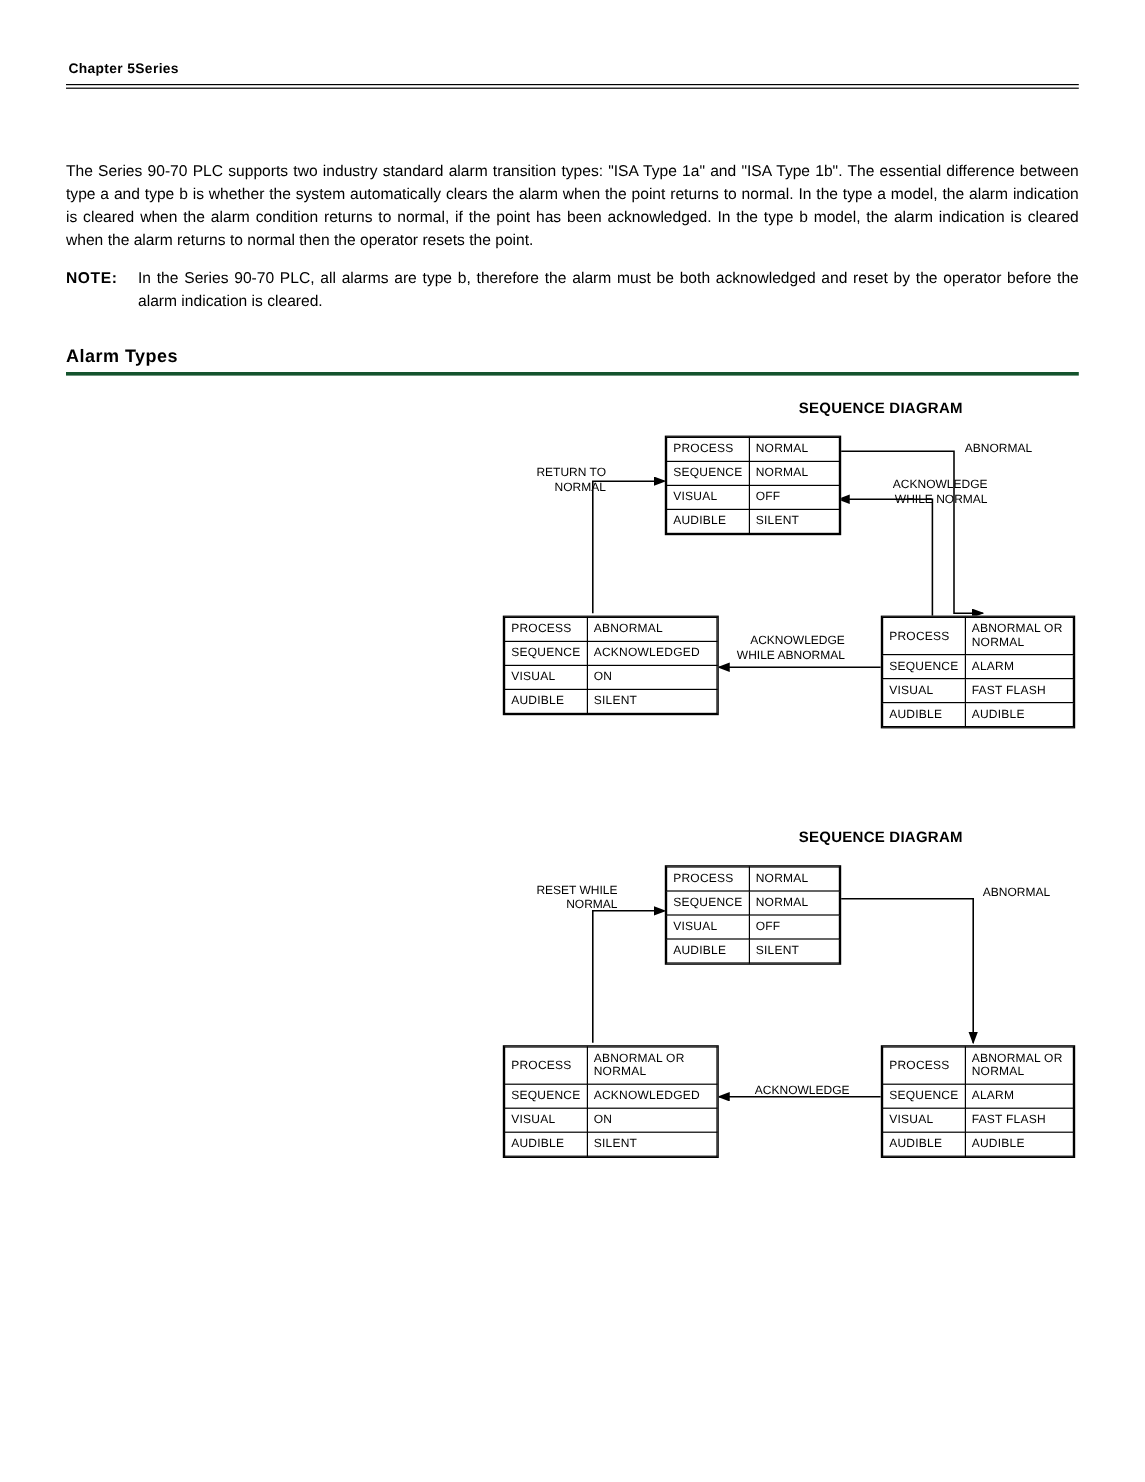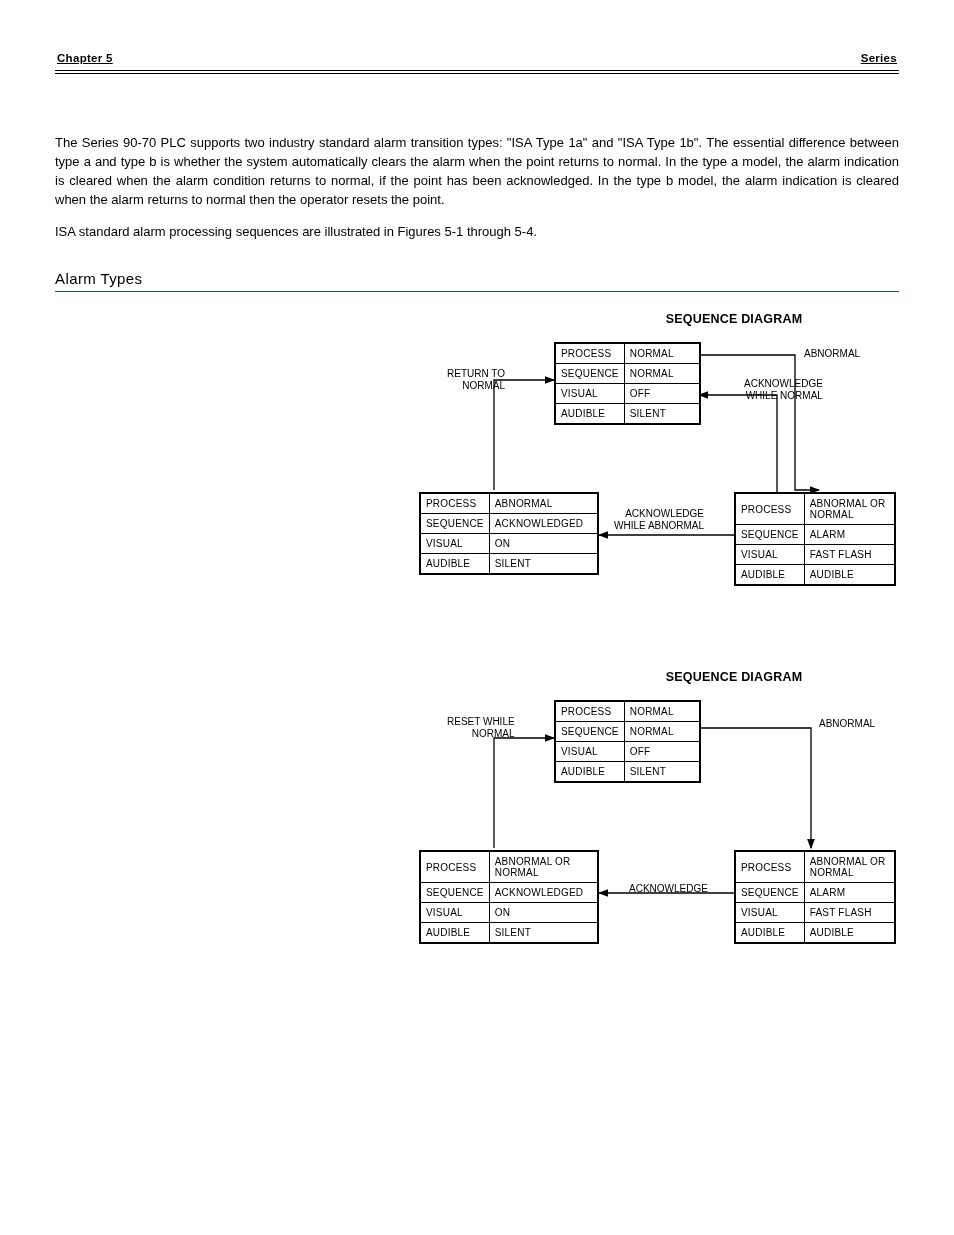--- a/index.html
+++ b/index.html
@@ -13,27 +13,25 @@
     width: 954px;
     height: 1235px;
     position: relative;
     background: #fff;
     padding: 60px 55px 0 55px;
     box-sizing: border-box;
   }
 
   .header-row {
     display: flex;
-    justify-content: space-between;
     font-size: 11.5px;
     letter-spacing: .3px;
     font-weight: bold;
     margin-top: -8px;
     padding: 0 2px 4px 2px;
-    text-decoration: underline;
   }
   .double-line {
     border-top: 1px solid #000;
     height:0;
     margin-top:2px;
   }
   .double-line + .double-line { margin-top:2px; }
 
   .body-area { padding-top: 60px; }
   .par {
@@ -46,24 +44,24 @@
     display:flex;
     font-size: 13px;
     line-height: 1.45;
     margin: 6px 0 14px 0;
   }
   .note-label { font-weight: bold; width: 60px; flex: 0 0 60px; letter-spacing: .5px; }
   .note-body { flex:1; text-align: justify; }
 
   .section-h {
     font-size: 15px;
-    font-weight: normal;
+    font-weight: bold;
     letter-spacing: .4px;
     padding-bottom: 4px;
-    border-bottom: 1px solid #14532d;
+    border-bottom: 3px solid #14532d;
     margin-top: 28px;
     margin-bottom: 20px;
   }
 
   .seq-title {
     font-weight: bold;
     font-size: 12.5px;
     letter-spacing: .2px;
     text-align: center;
     margin-bottom: 4px;
@@ -117,22 +115,25 @@
       <span>Series</span>
     </div>
     <div class="double-line"></div>
     <div class="double-line"></div>
   </div>
 
   <div class="body-area">
 
     <p class="par">The Series 90-70 PLC supports two industry standard alarm transition types: "ISA Type 1a" and "ISA Type 1b". The essential difference between type a and type b is whether the system automatically clears the alarm when the point returns to normal. In the type a model, the alarm indication is cleared when the alarm condition returns to normal, if the point has been acknowledged. In the type b model, the alarm indication is cleared when the alarm returns to normal then the operator resets the point.</p>
 
-
-    <p class="par">ISA standard alarm processing sequences are illustrated in Figures 5-1 through 5-4.</p>
+    <div class="note">
+      <div class="note-label">NOTE:</div>
+      <div class="note-body">In the Series 90-70 PLC, all alarms are type b, therefore the alarm must be both acknowledged and reset by the operator before the alarm indication is cleared.</div>
+    </div>
+
 
     <div class="section-h">Alarm Types</div>
 
     <div class="seq-block">
       <div class="seq-title">SEQUENCE DIAGRAM</div>
 
       <div class="diagram-wrap" style="height:300px;">
 
         <svg width="500" height="300">
           <defs>

